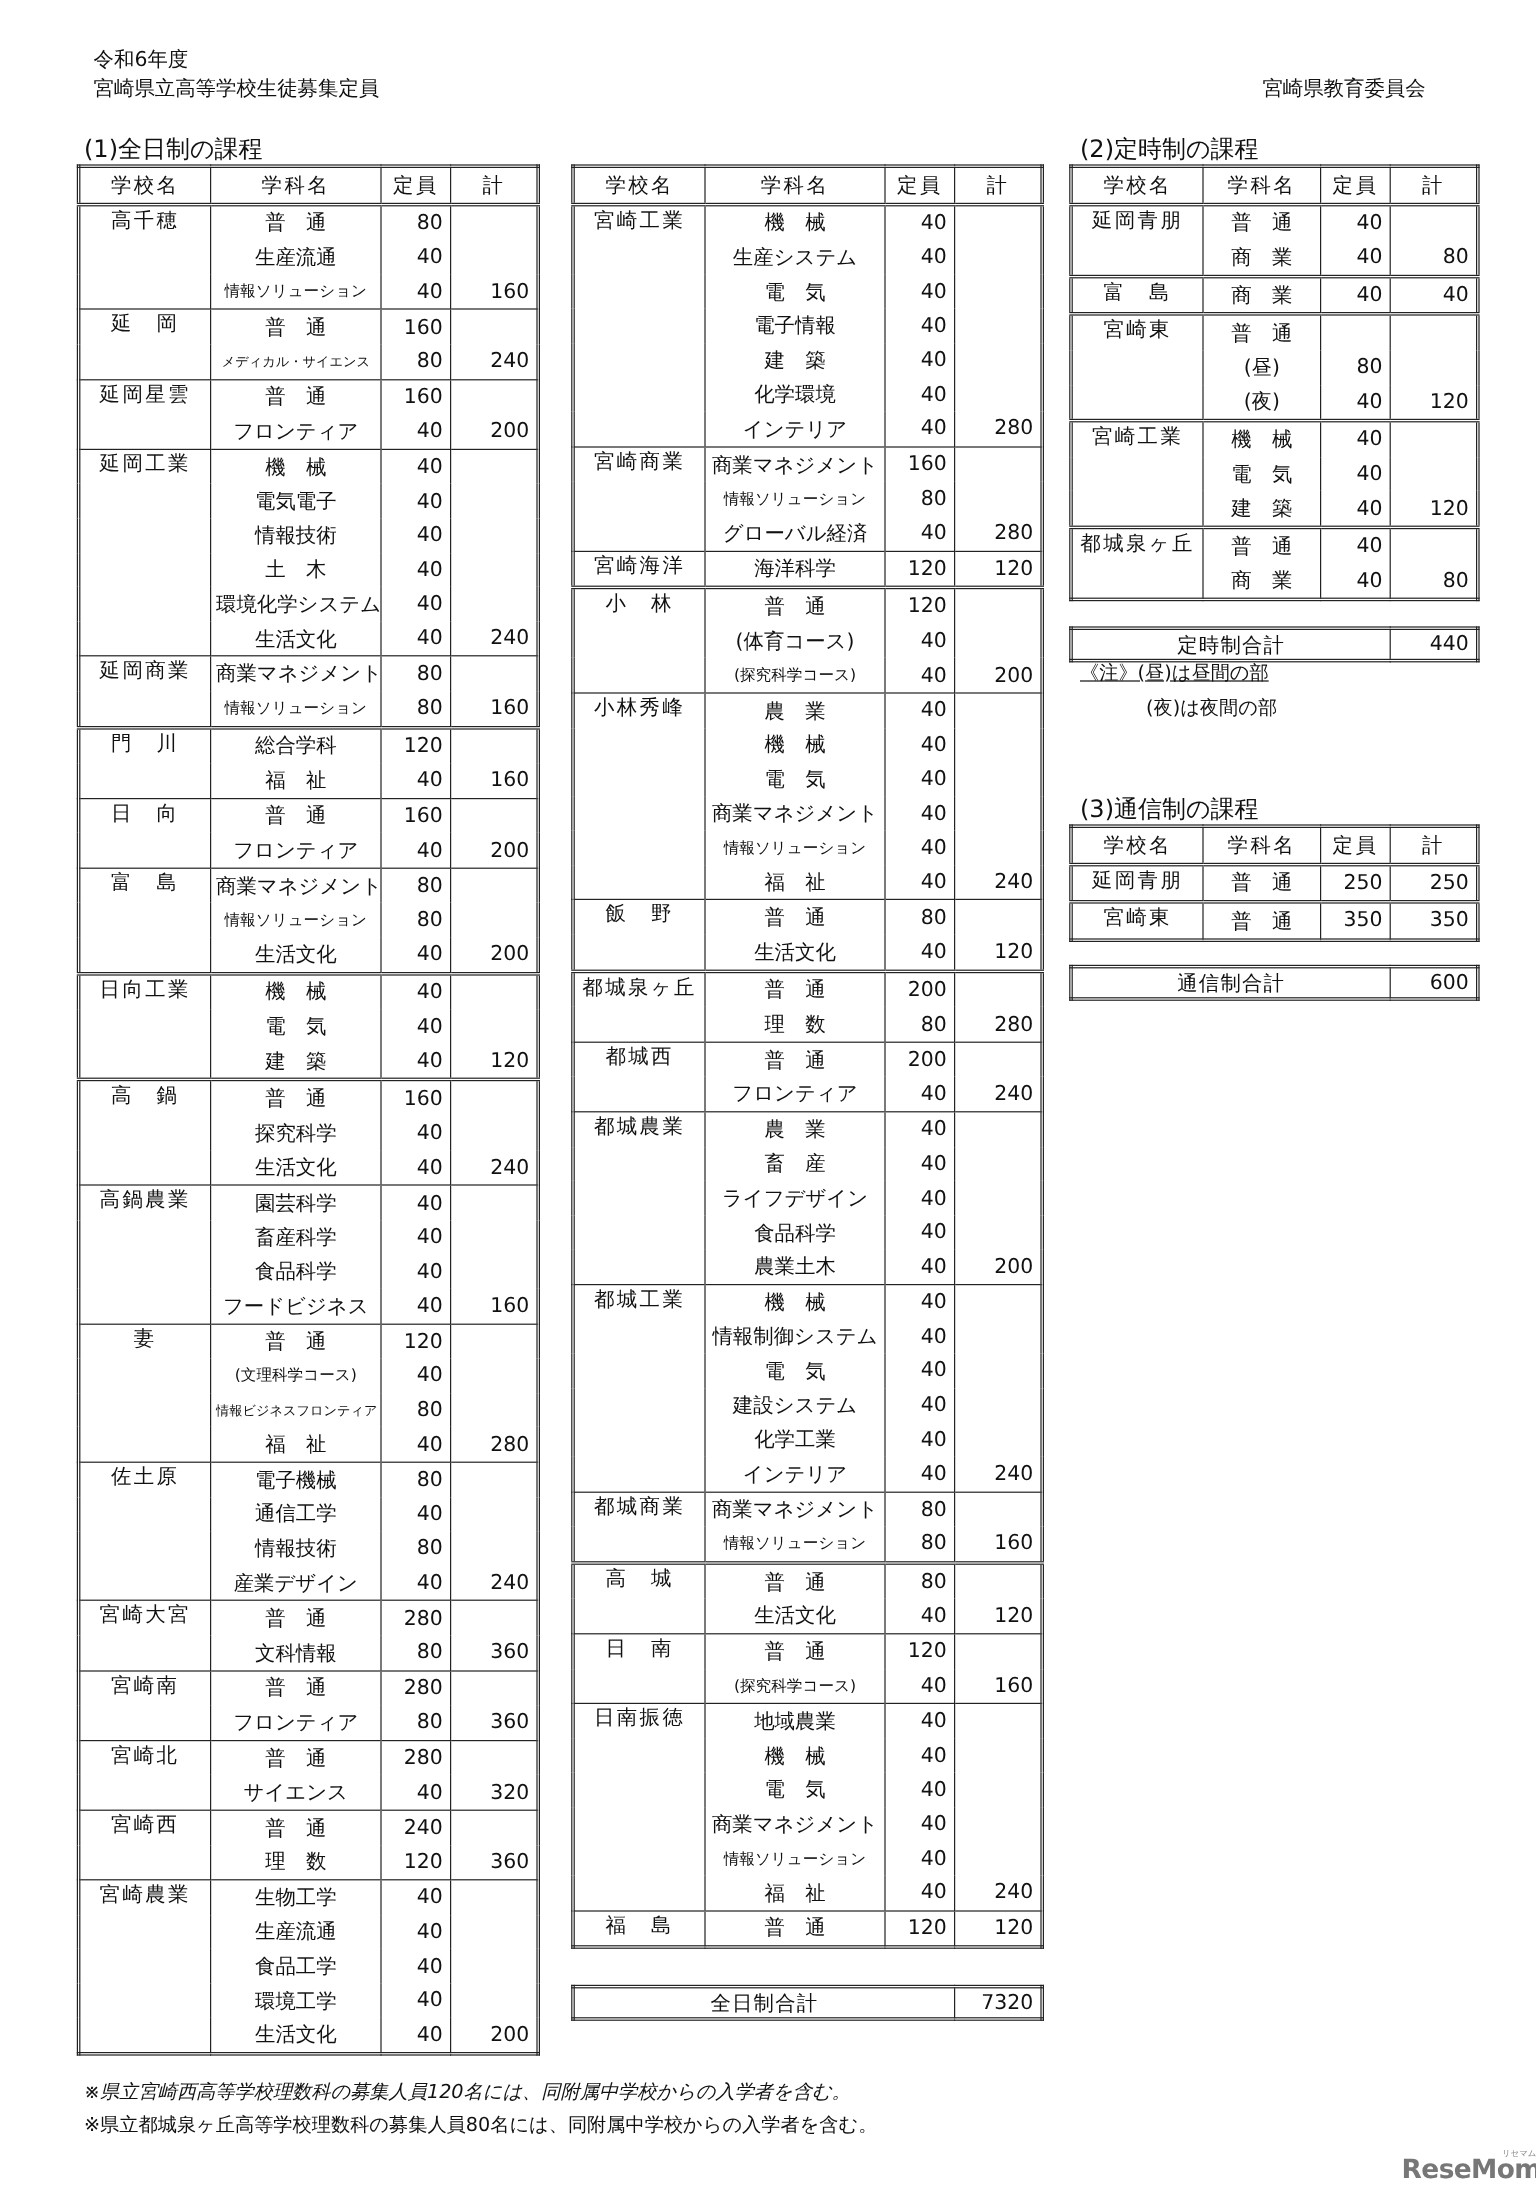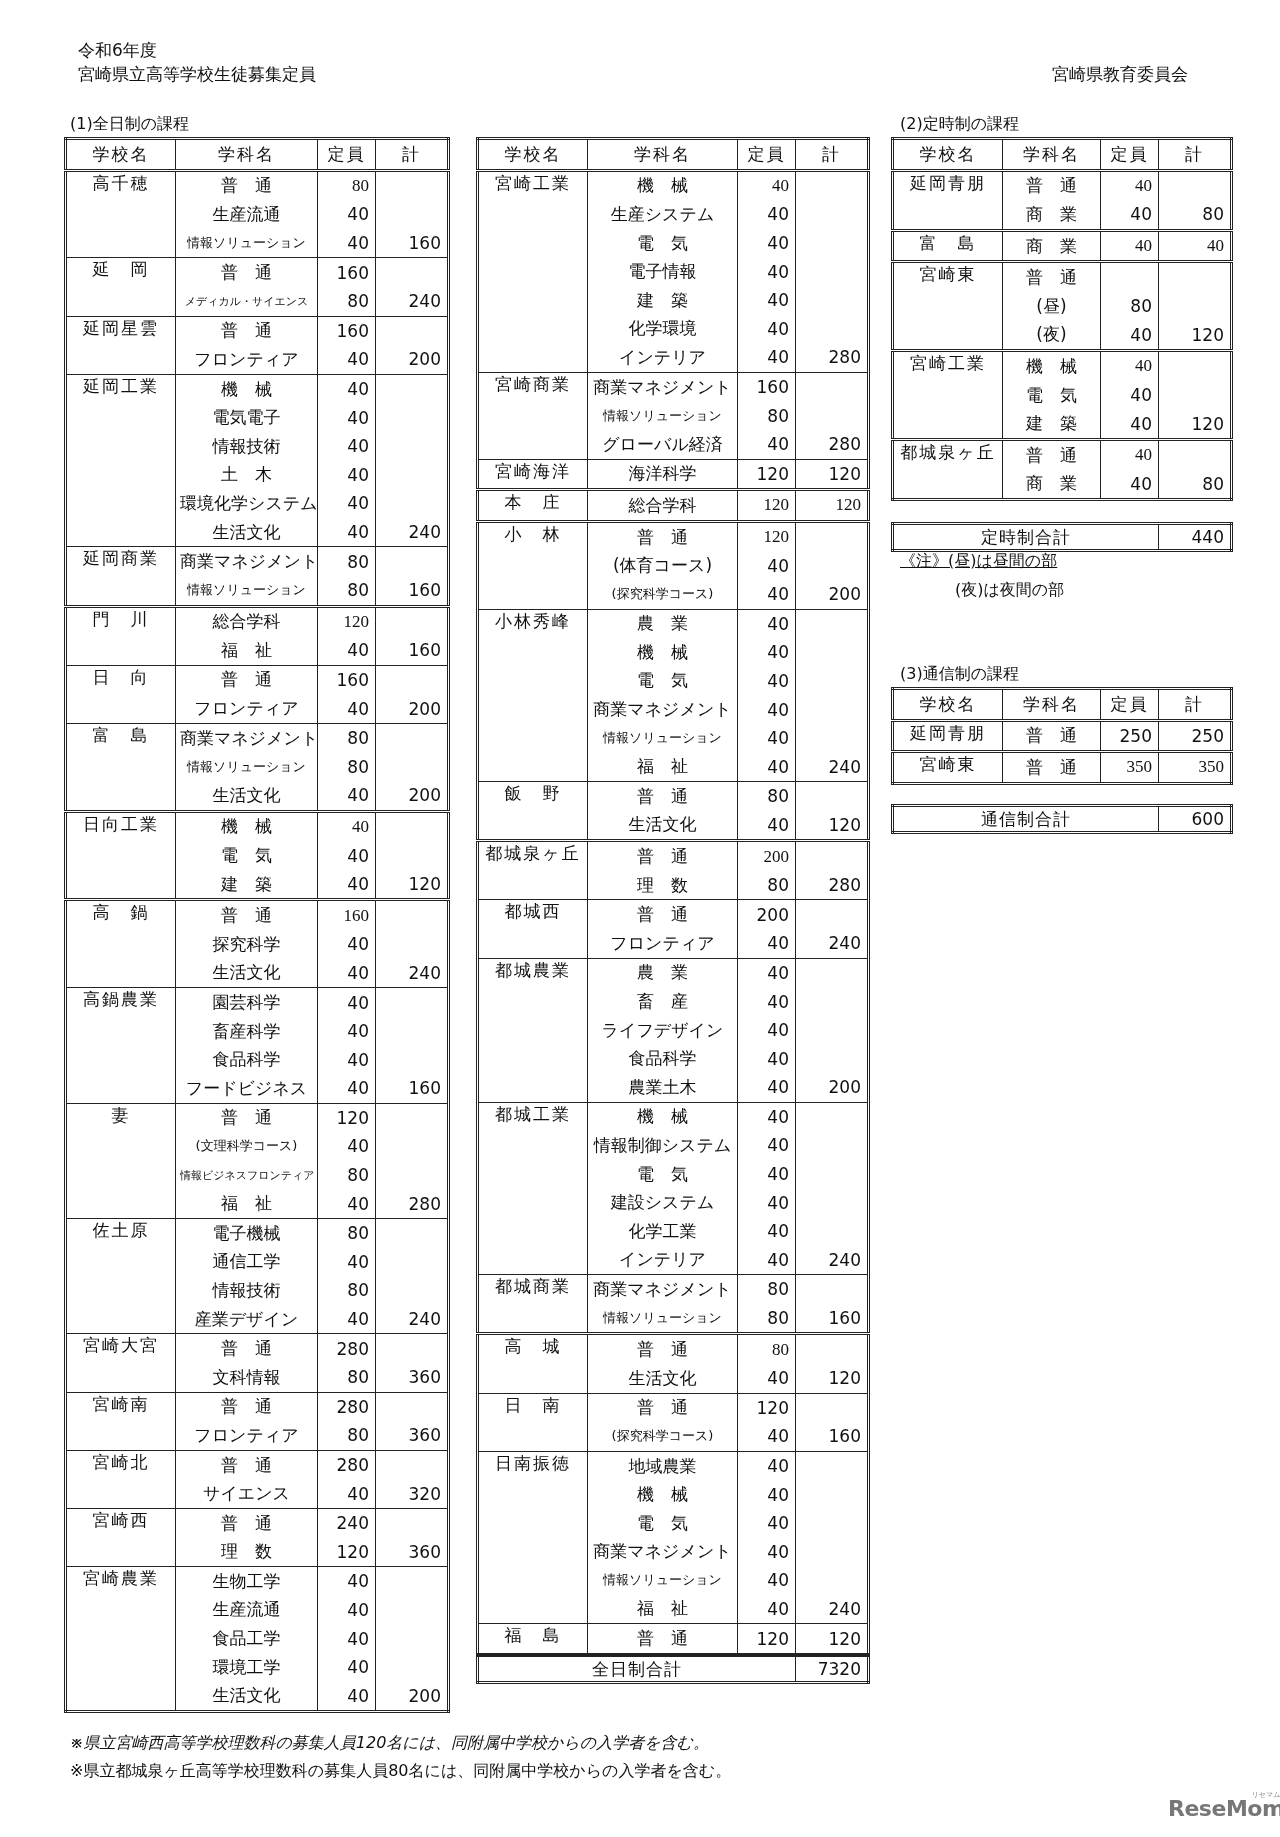--- a/index.html
+++ b/index.html
@@ -3,21 +3,21 @@
 <meta charset="utf-8">
 <style>
   html, body { margin: 0; padding: 0; background: #ffffff; }
   body {
     width: 1280px; height: 1837px; position: relative; overflow: hidden;
     font-family: "DejaVu Sans", "Liberation Sans", sans-serif;
     color: #111;
   }
   .abs { position: absolute; }
   .title-line { font-size: 17px; line-height: 24px; white-space: nowrap; }
-  .section-title { font-size: 16px; line-height: 24px; white-space: nowrap; }
+  .section-title { font-size: 20px; line-height: 24px; white-space: nowrap; }
 
   table.cap {
     position: absolute;
     border-collapse: collapse;
     table-layout: fixed;
     border: 3px double #222;
     font-size: 17px;
   }
   table.cap th, table.cap td {
     height: 28.6px;
@@ -30,21 +30,21 @@
   }
   table.cap thead th {
     border-bottom: 3px double #222;
     text-align: center;
     letter-spacing: 2px;
   }
   table.cap td.school { text-align: center; letter-spacing: 2px; vertical-align: top; }
   table.cap td.dept { text-align: center; }
   table.cap td.num { text-align: right; padding-right: 6px; }
   table.cap tr.group-start td { border-top: 1px solid #222; }
-  table.cap tr.group-start.dbl td { border-top: 3px double #222; font-family: Liberation Serif, serif; }
+  table.cap tr.group-start.dbl td { border-top: 3px double #222; }
   .dept.small { font-size: 13px; letter-spacing: 0; }
   .dept.tiny { font-size: 11px; letter-spacing: 0; margin-top: 33px; }
 
   table.total {
     position: absolute;
     border-collapse: collapse;
     table-layout: fixed;
     border: 3px double #222;
     font-size: 17px;
   }
@@ -480,26 +480,20 @@
       </tr>
       <tr>
         <td class="school"></td>
         <td class="dept">グローバル経済</td>
         <td class="num">40</td>
         <td class="num">280</td>
       </tr>
       <tr class="group-start">
         <td class="school">宮崎海洋</td>
         <td class="dept">海洋科学</td>
-        <td class="num">120</td>
-        <td class="num">120</td>
-      </tr>
-      <tr class="group-start dbl">
-        <td class="school">本　庄</td>
-        <td class="dept">総合学科</td>
         <td class="num">120</td>
         <td class="num">120</td>
       </tr>
       <tr class="group-start dbl">
         <td class="school">小　林</td>
         <td class="dept">普　通</td>
         <td class="num">120</td>
         <td class="num"></td>
       </tr>
       <tr>

